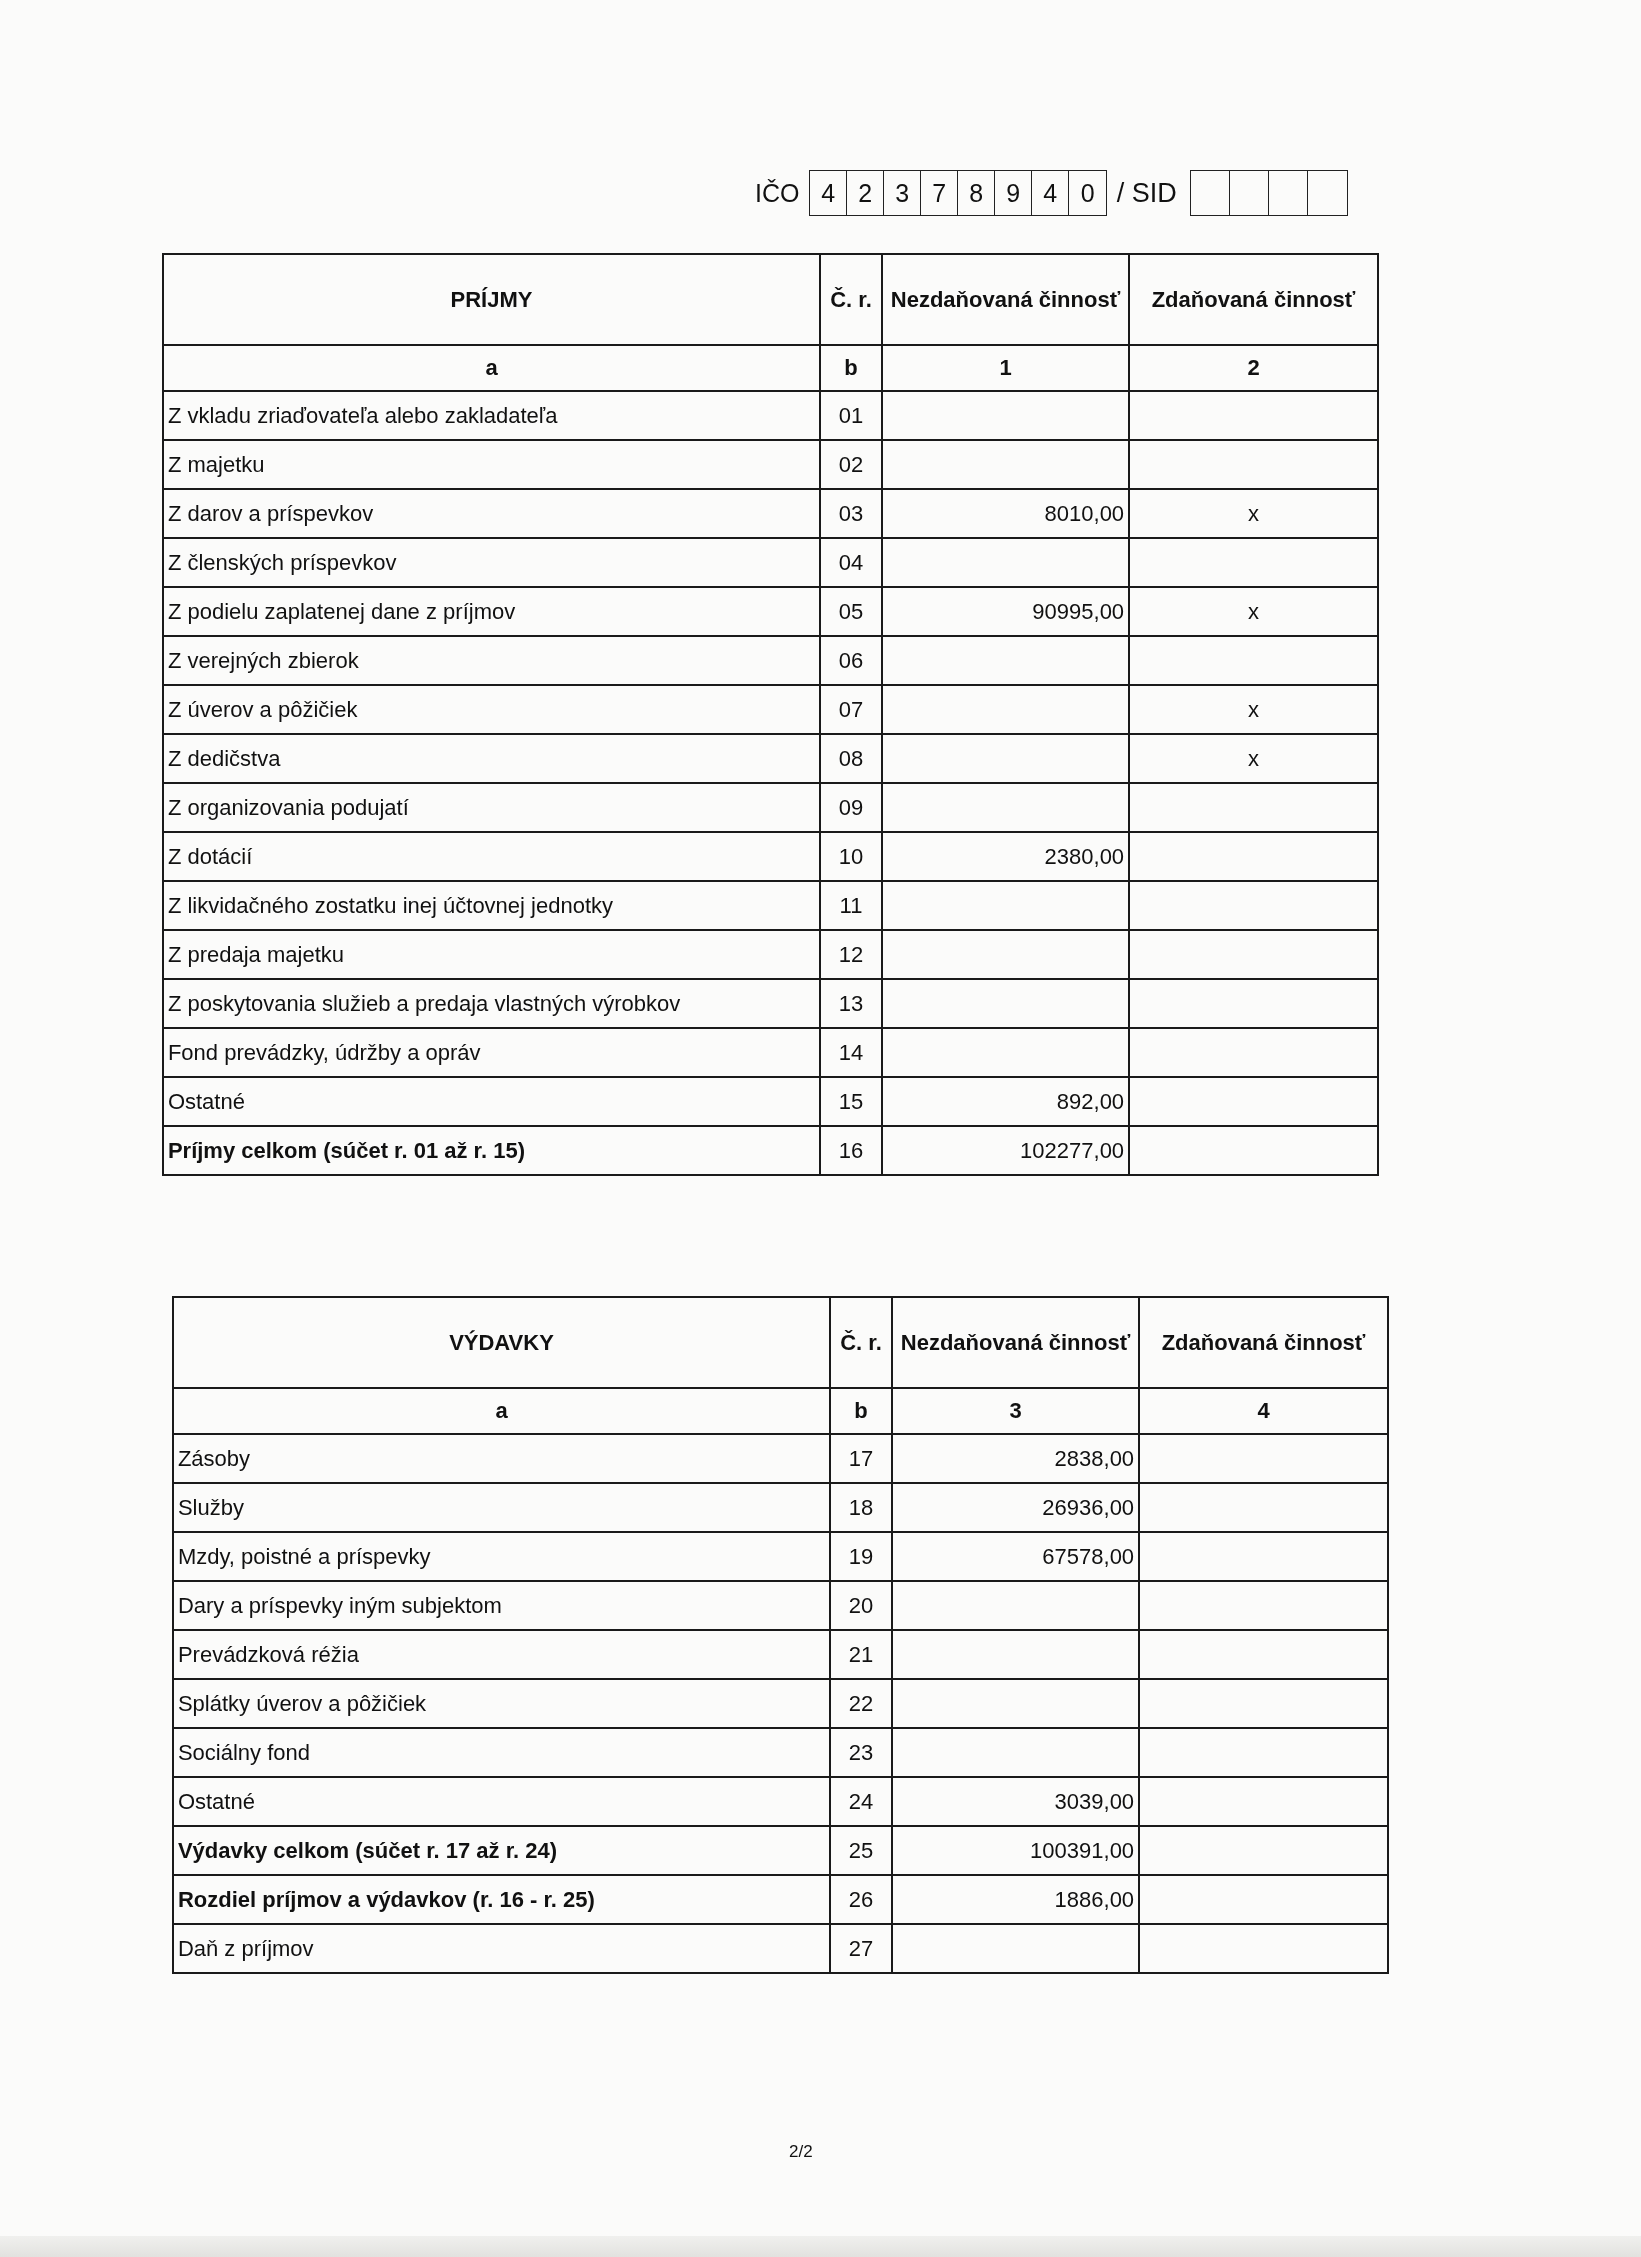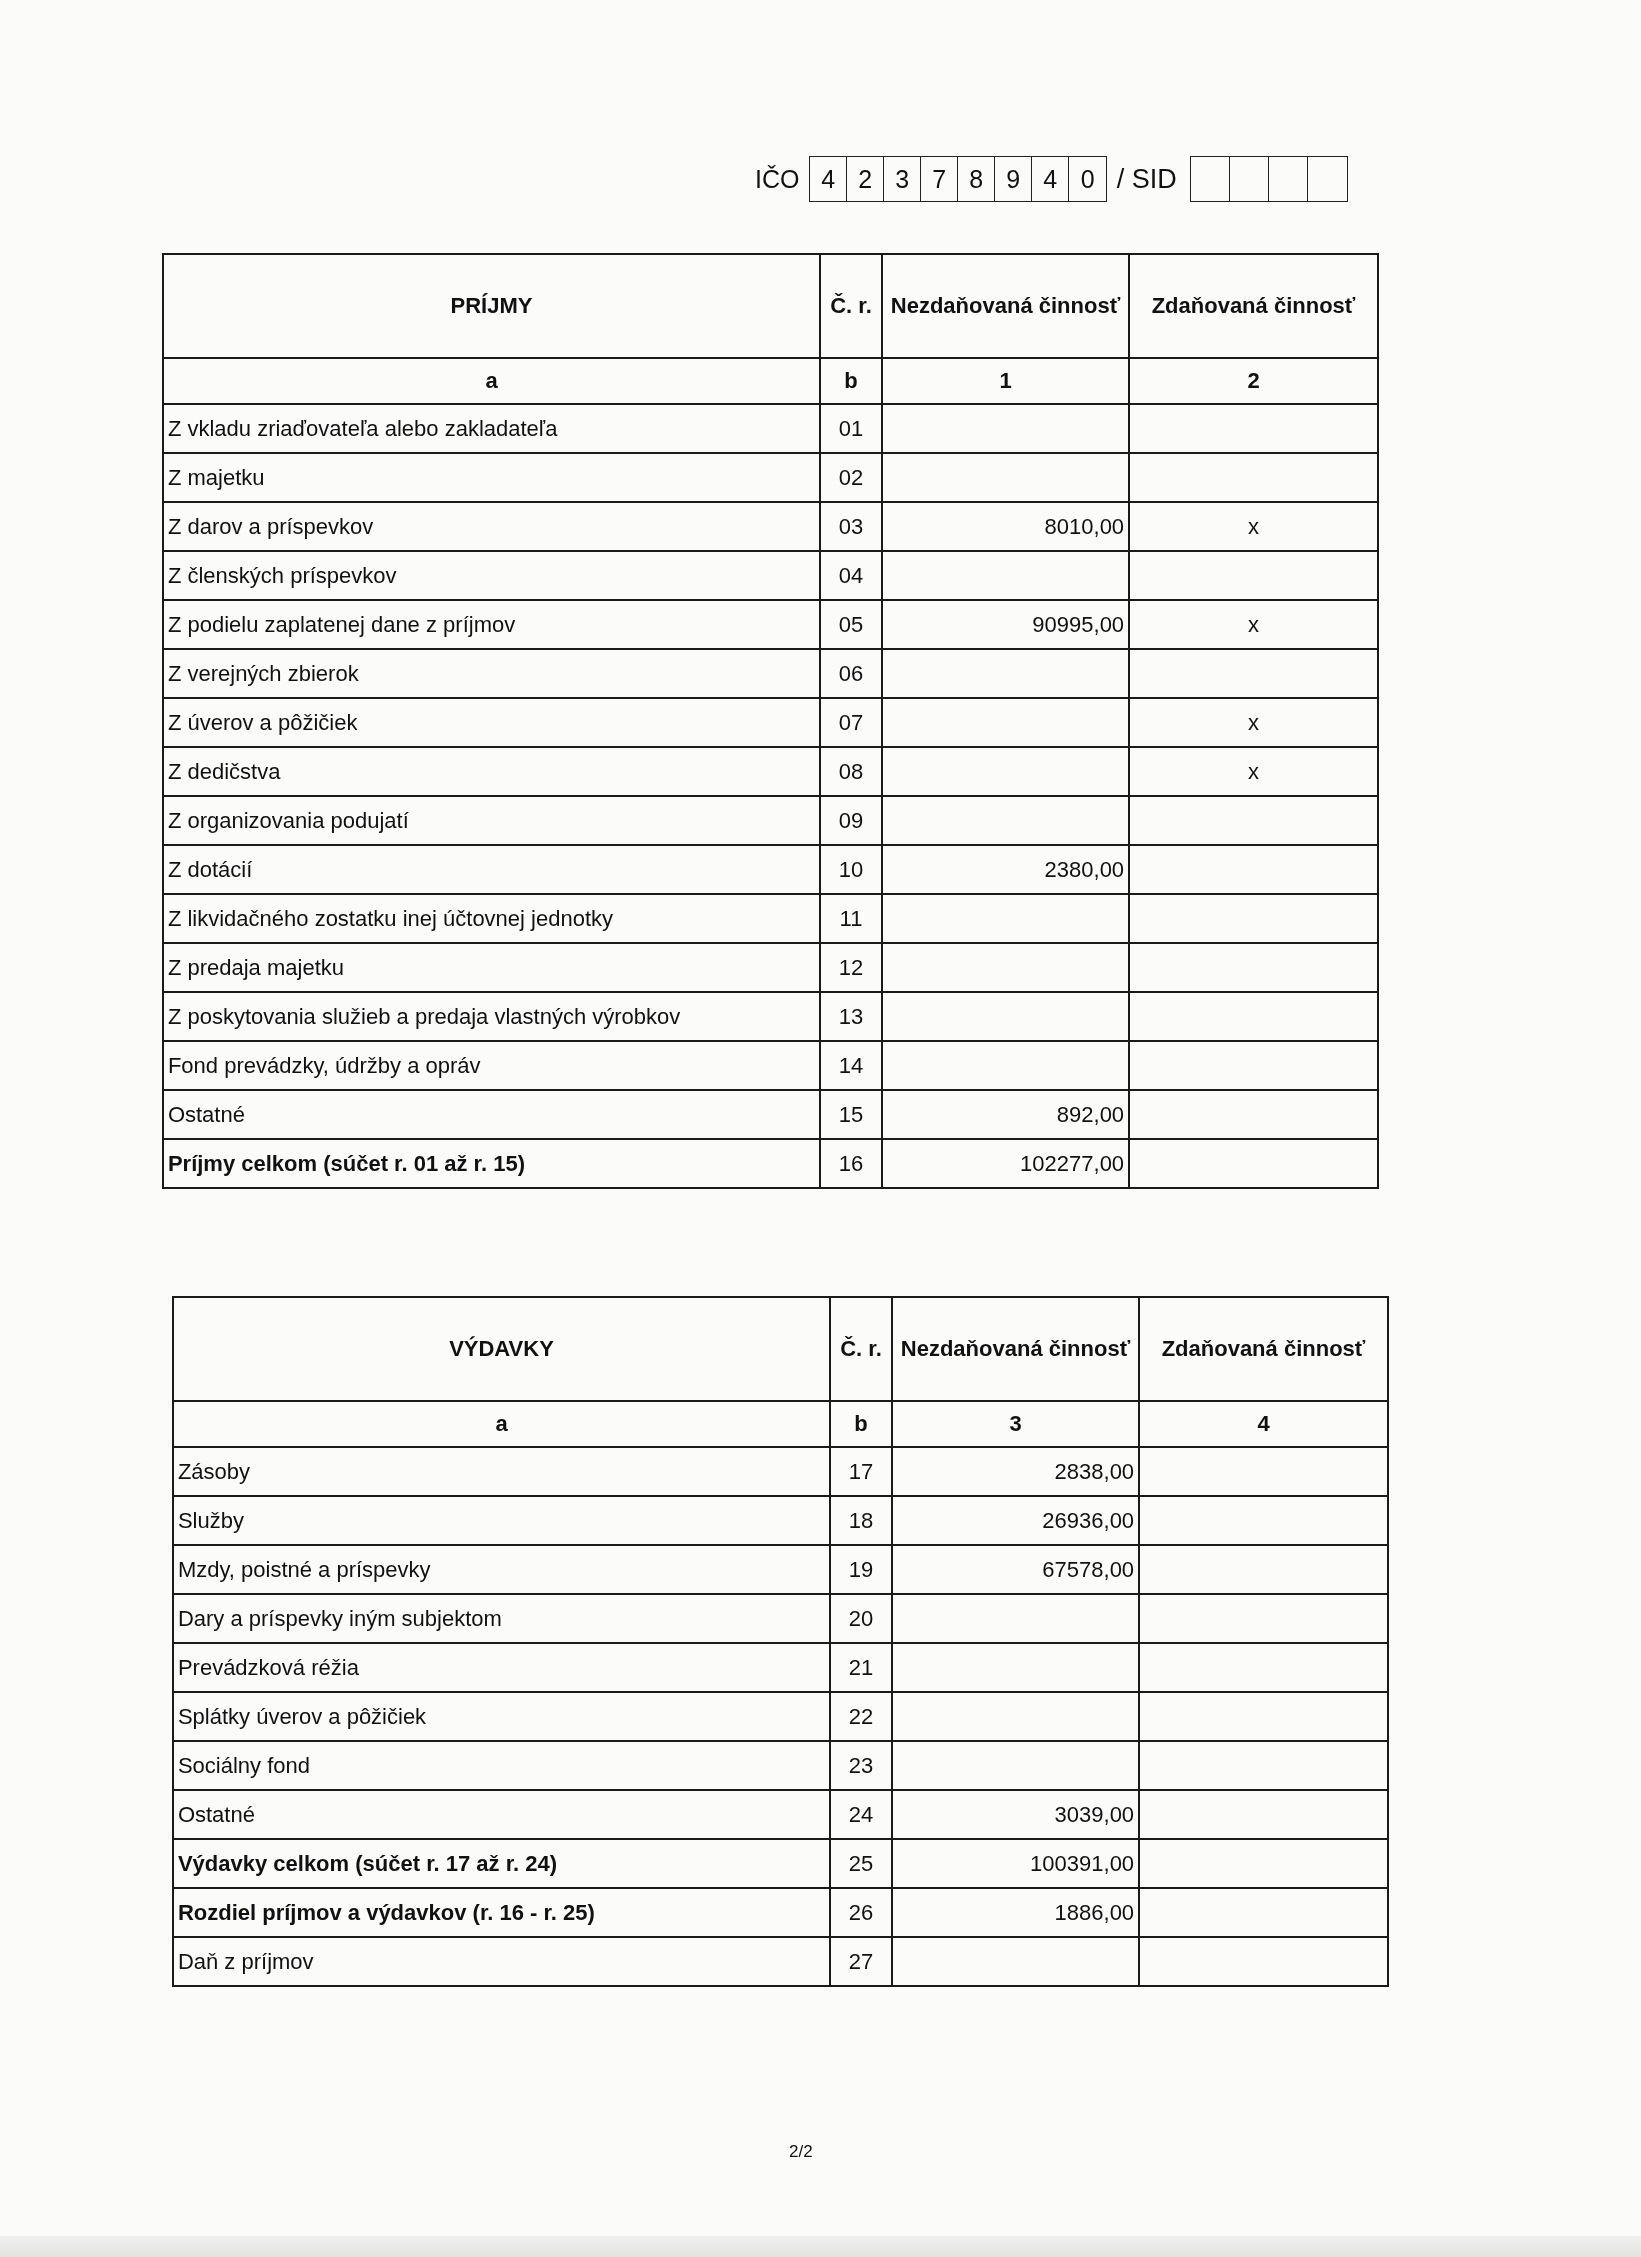--- a/index.html
+++ b/index.html
@@ -18,21 +18,21 @@
     .scan-bottom {
       position: absolute;
       left: 0; right: 0; bottom: 0;
       height: 21px;
       background: linear-gradient(#f0f0ee, #e2e2df);
     }
     
     .ico-row {
       position: absolute;
       left: 755px;
-      top: 154px;
+      top: 168px;
       display: flex;
       align-items: center;
       height: 50px;
     }
     .ico-label {
       font-size: 25px;
       margin-right: 9.7px;
     }
     .boxes {
       display: flex;
@@ -65,21 +65,21 @@
     table.form td, table.form th {
       border: 2.4px solid #1a1a1a;
       font-size: 22px;
       padding: 0 3.9px;
       box-sizing: border-box;
     }
     table.form th {
       font-weight: bold;
       text-align: center;
     }
-    table.form .h-row th { height: 104px; }
+    table.form .h-row th { height: 91px; }
     table.form .sub-row th { height: 46px; }
     table.form .data-row td { height: 49px; }
     td.label { text-align: left; padding-left: 2.9px; }
     td.num { text-align: center; }
     td.val { text-align: right; padding-right: 13.5px; font-size: 24px; }
     td.mark { text-align: center; }
     tr.bold td.label { font-weight: bold; margin-left: 20px; }
 
     #income-table { left: 162px; top: 253px; width: 1215px; }
     #expense-table { left: 172px; top: 1296px; width: 1213px; }

